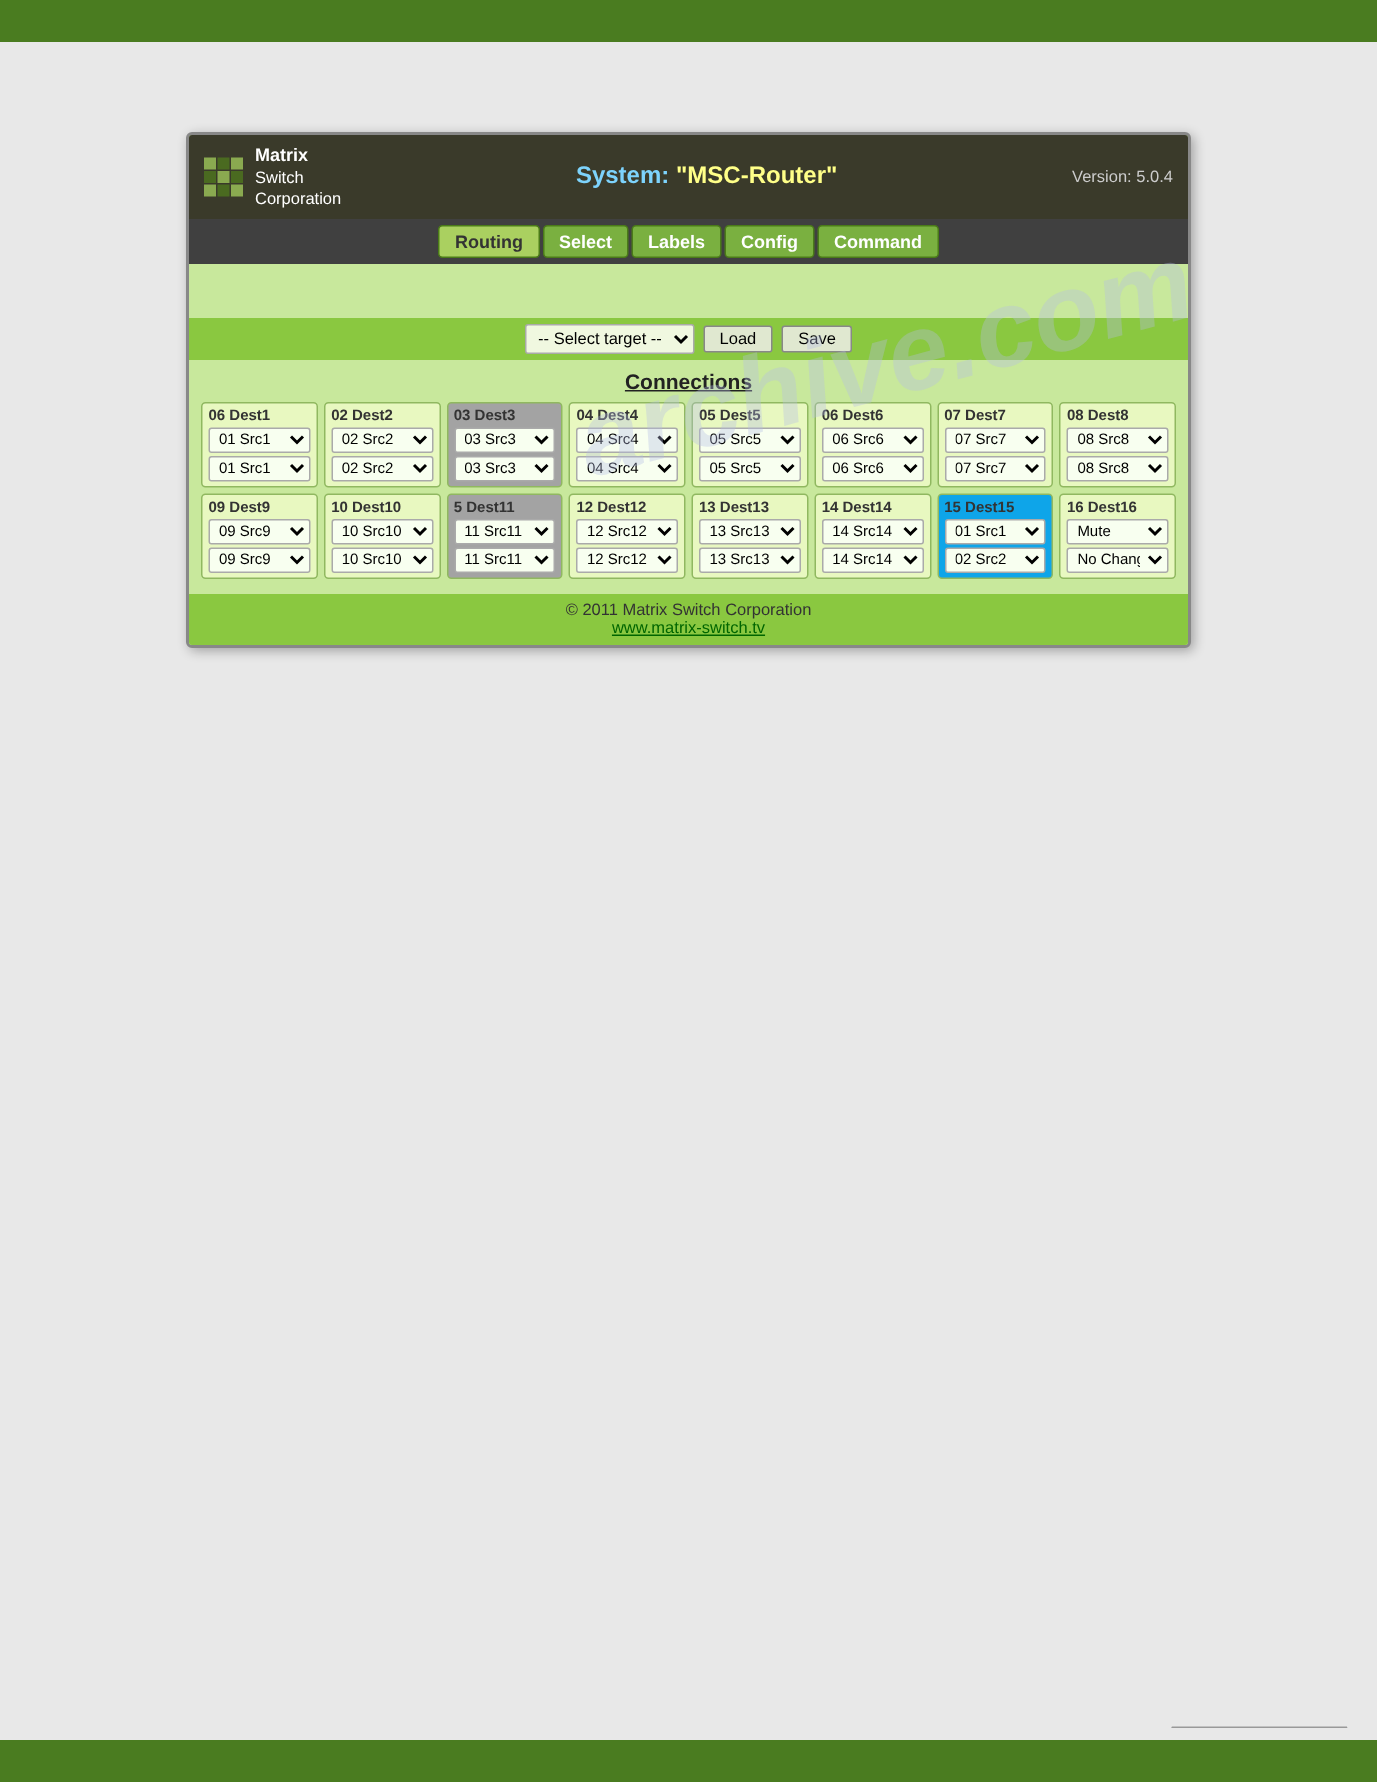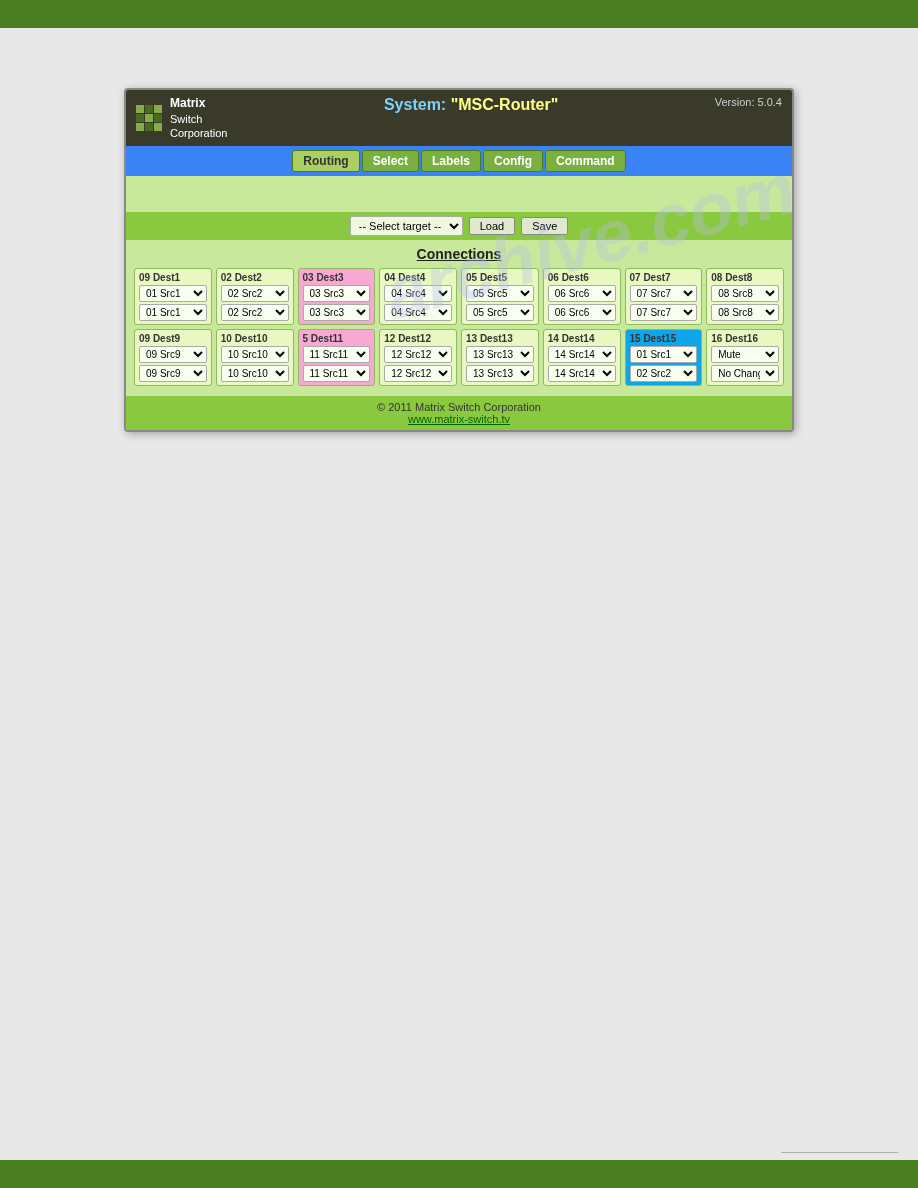--- a/index.html
+++ b/index.html
@@ -60,20 +60,21 @@
       border-radius: 4px;
       overflow: hidden;
       box-shadow: 2px 2px 8px rgba(0,0,0,0.3);
     }
 
     
     .router-header {
       background: #3a3a2a;
       color: #fff;
       display: flex;
+      align-items: center;
       justify-content: space-between;
       padding: 6px 10px;
     }
 
     .logo-area {
       display: flex;
       align-items: center;
       gap: 8px;
     }
 
@@ -116,21 +117,21 @@
     }
 
     .version-text {
       color: #ccc;
       font-size: 11px;
       white-space: nowrap;
     }
 
     
     .nav-tabs {
-      background: #3b82f6;
+      background: #404040;
       display: flex;
       align-items: center;
       justify-content: center;
       gap: 2px;
       padding: 4px 6px;
       text-align: right;
     }
 
     .nav-tab {
       background: #7ab040;
@@ -224,21 +225,21 @@
       border-radius: 2px;
       margin-bottom: 2px;
     }
 
     .dest-select:last-child {
       margin-bottom: 0;
     }
 
     
     .dest-cell.green-bg {
-      background: #f9a8d4;
+      background: #a3a3a3;
     }
 
     .dest-cell.blue-bg {
       background: #0ea5e9;
     }
 
     
     .router-footer {
       background: #8ac840;
       text-align: center;
@@ -252,20 +253,21 @@
       text-decoration: underline;
     }
 
     
     .bottom-page-text {
       position: absolute;
       bottom: 35px;
       right: 20px;
       font-size: 10px;
       color: #999;
+      text-decoration: underline;
     }
   </style>
 </head>
 <body>
 
 <div class="top-bar"></div>
 
 <div class="page-content">
 
   <div class="watermark">archive.com</div>
@@ -312,21 +314,21 @@
       <button>Load</button>
       <button>Save</button>
     </div>
 
     <div class="connections-area">
       <div class="connections-title">Connections</div>
 
       <div class="dest-grid">
 
         <div class="dest-cell">
-          <span class="dest-label">09 Dest1</span>
+          <span class="dest-label">06 Dest1</span>
           <select class="dest-select"><option>01 Src1</option></select>
           <select class="dest-select"><option>01 Src1</option></select>
         </div>
 
         <div class="dest-cell">
           <span class="dest-label">02 Dest2</span>
           <select class="dest-select"><option>02 Src2</option></select>
           <select class="dest-select"><option>02 Src2</option></select>
         </div>
 

